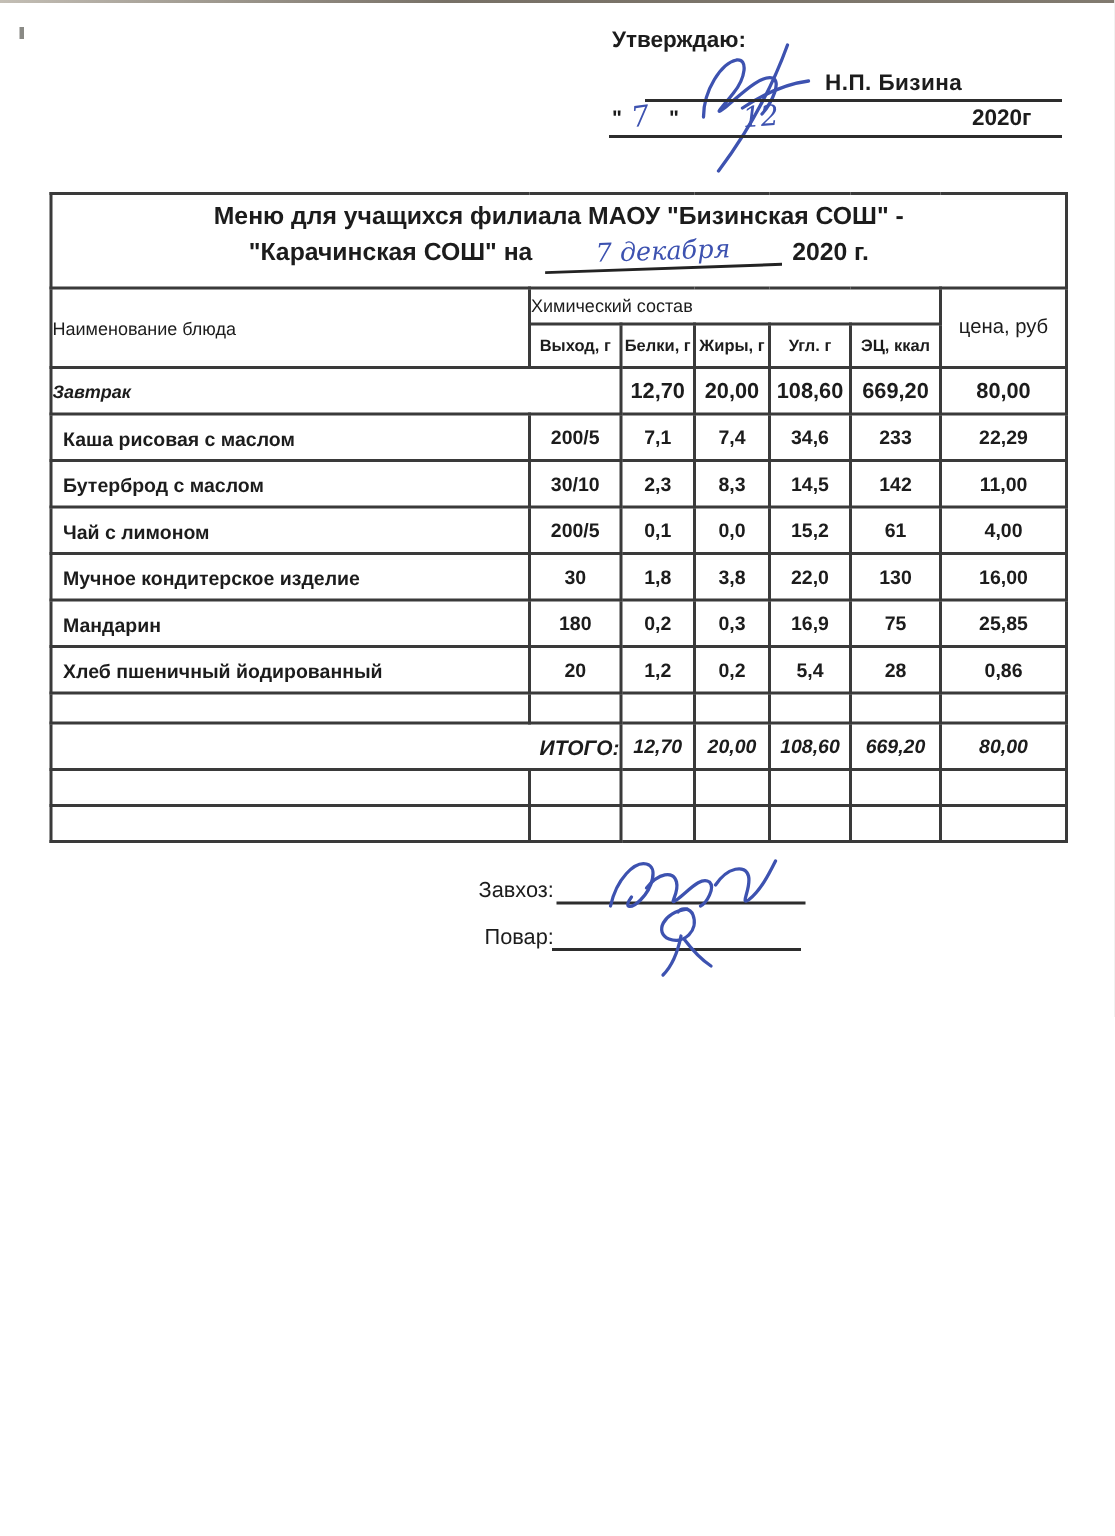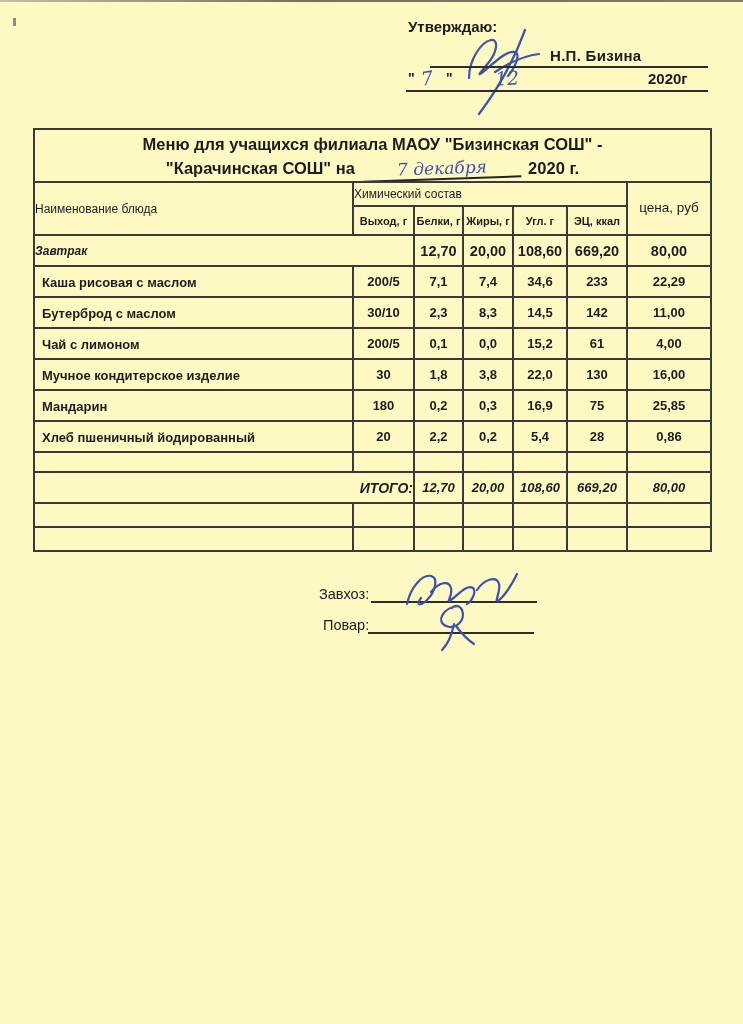--- a/index.html
+++ b/index.html
@@ -1,19 +1,19 @@
 <!DOCTYPE html>
 <html><head>
 <meta charset="utf-8">
 <style>
   * { margin:0; padding:0; box-sizing:border-box; }
   html,body { background:#e8e8e8; }
   .page {
     position:relative; width:743px; height:1024px;
-    background:#fef9c3;
+    background:#ffffff;
     font-family:"Liberation Sans", sans-serif;
     color:#1c1c1c; overflow:hidden;
     margin:0 auto;
   }
   .scan-edge { position:absolute; top:0; left:0; width:100%; height:2px;
     background:linear-gradient(90deg,#b9b3a8,#5f574b 40%,#6b6356); opacity:.85; }
   .page-speck { position:absolute; left:13px; top:18px; width:3px; height:8px; background:#8a8a85; }
 
   
   .approval { position:absolute; left:400px; top:18px; width:312px; }
@@ -27,21 +27,21 @@
   .hw-day   { position:absolute; left:21px; top:49px; font-size:19px; transform:rotate(-8deg); }
   .hw-month { position:absolute; left:95px; top:49px; font-size:19px; transform:rotate(-4deg); }
   .year-label { position:absolute; left:248px; top:52px; font-weight:bold; font-size:15px; }
   .director-sig { position:absolute; left:55px; top:8px; }
 
   
   .menu-table-wrap { position:absolute; left:33px; top:128px; }
   table { border-collapse:collapse; table-layout:fixed; width:677px; }
   td, th { border:2px solid #3a3a3a; overflow:hidden; }
   .title-cell { height:52px; text-align:center; font-weight:bold; font-size:16.5px;
-    line-height:1.4; padding:3px 4px 1px; }
+    line-height:1.4; padding:3px 4px 11px; }
   .hw-date { display:inline-block; width:158px; border-bottom:2px solid #232323;
     color:#3d52b0; font-family:"DejaVu Serif", serif; font-style:italic; font-weight:normal;
     font-size:17px; text-align:center; transform:rotate(-2deg); margin:0 3px; height:24px; line-height:24px; }
   .h-dish  { font-weight:normal; font-size:12px; vertical-align:middle; }
   .h-chem  { font-weight:normal; font-size:12px; text-align:left; height:24px; vertical-align:middle; }
   .h-col   { font-weight:bold; font-size:11px; text-align:center; height:29px; vertical-align:middle; padding:0 1px; }
   .h-price { font-weight:normal; font-size:13.5px; text-align:center; vertical-align:middle; line-height:1.25; }
   .r-std  { height:31px; }
   .r-thin { height:20px; }
   .r-sm   { height:24px; }
@@ -171,21 +171,21 @@
           <td class="num">180</td>
           <td class="num">0,2</td>
           <td class="num">0,3</td>
           <td class="num">16,9</td>
           <td class="num">75</td>
           <td class="num">25,85</td>
         </tr>
         <tr class="r-std">
           <td class="dish">Хлеб пшеничный йодированный</td>
           <td class="num">20</td>
-          <td class="num">2,2</td>
+          <td class="num">1,2</td>
           <td class="num">0,2</td>
           <td class="num">5,4</td>
           <td class="num">28</td>
           <td class="num">0,86</td>
         </tr>
 
         <tr class="r-thin">
           <td></td>
             <td></td>
           <td></td>

